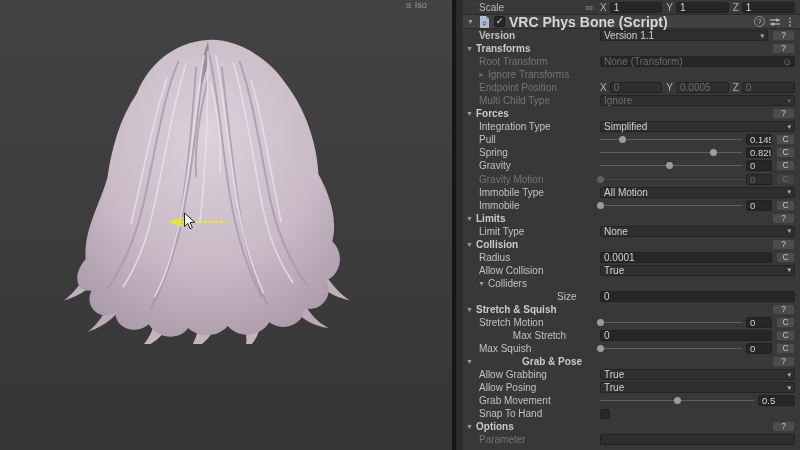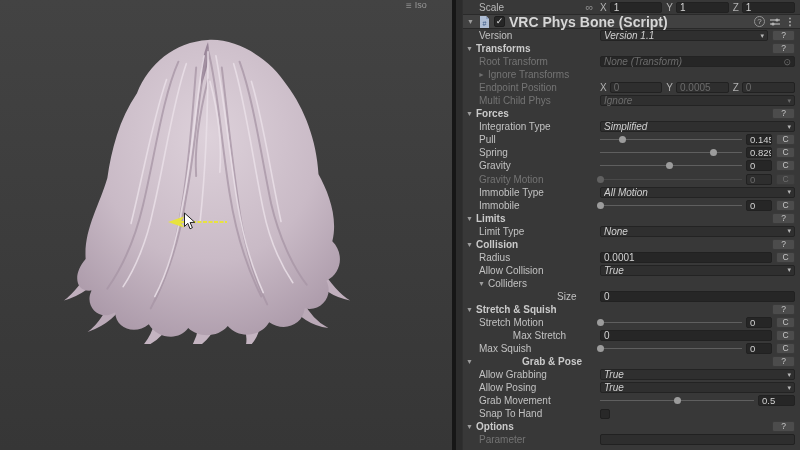--- a/index.html
+++ b/index.html
@@ -47,21 +47,21 @@
   
   .irow{height:13.06px;display:flex;align-items:center;}
   .lzone{width:137px;box-sizing:border-box;display:flex;align-items:center;gap:2px;overflow:hidden;white-space:nowrap;flex:none;}
   .lbl{color:var(--label-color,#c2c2c2);}
   .hdr .lbl{font-weight:bold;color:#cacaca;}
   .dis .lbl{color:var(--disabled-color,#747474);}
   .dis .arrow{color:#6e6e6e;}
   .czone{flex:1;display:flex;align-items:center;gap:4px;padding-right:5px;height:100%;min-width:0;}
   .dd{flex:1;height:11px;background:var(--dropdown-bg,#2f2f2f);border:1px solid #232323;border-radius:2px;
     display:flex;align-items:center;padding:0 3px;box-sizing:border-box;min-width:0;}
-  .ddtext{flex:1;color:#d0d0d0;overflow:hidden;white-space:nowrap;font-style:italic;}
+  .ddtext{flex:1;color:#d0d0d0;overflow:hidden;white-space:nowrap;}
   .ddarrow{color:#b8b8b8;font-size:7px;flex:none;}
   .objf{background:var(--field-bg,#262626);}
   .objpick{color:#8f8f8f;font-size:9px;flex:none;}
   .dis .ddtext,.dis .objpick,.dis .ddarrow{color:#6b6b6b;}
   .dis .tfield{color:#6b6b6b;background:#2e2e2e;}
   .slider{flex:1;position:relative;height:11px;min-width:0;}
   .track{position:absolute;left:0;right:0;top:5px;height:1px;background:#5f5f5f;}
   .handle{position:absolute;top:2px;width:7px;height:7px;border-radius:50%;background:#9c9c9c;}
   .dis .track{background:#494949;}
   .dis .handle{background:#616161;}
@@ -191,21 +191,21 @@
         <line x1="1" y1="8" x2="11" y2="8"></line>
       </g>
       <circle cx="8" cy="4" r="1.6" fill="#b4b4b4"></circle>
       <circle cx="4" cy="8" r="1.6" fill="#b4b4b4"></circle>
     </svg>
     <span class="hicon kebab">⋮</span>
   </div>
 
   <div>
       <div class="irow">
-        <div class="lzone" style="padding-left: 16px;">
+        <div class="lzone" style="padding-left: 16px; font-weight: bold;">
           <span class="lbl">Version</span>
         </div>
         <div class="czone">
           <div class="dd">
             <span class="ddtext">Version 1.1</span>
             <span class="ddarrow">▾</span>
           </div>
           <button class="btn helpbtn">?</button>
         </div>
       </div>
@@ -256,21 +256,21 @@
           <div class="v3group">
             <span class="axis">Z</span>
             <div class="tfield">
               <span class="ftext">0</span>
             </div>
           </div>
         </div>
       </div>
       <div class="irow dis">
         <div class="lzone" style="padding-left: 16px;">
-          <span class="lbl">Multi Child Phys</span>
+          <span class="lbl">Multi Child Type</span>
         </div>
         <div class="czone">
           <div class="dd">
             <span class="ddtext">Ignore</span>
             <span class="ddarrow">▾</span>
           </div>
         </div>
       </div>
       <div class="irow hdr">
         <div class="lzone" style="padding-left: 2px;">

